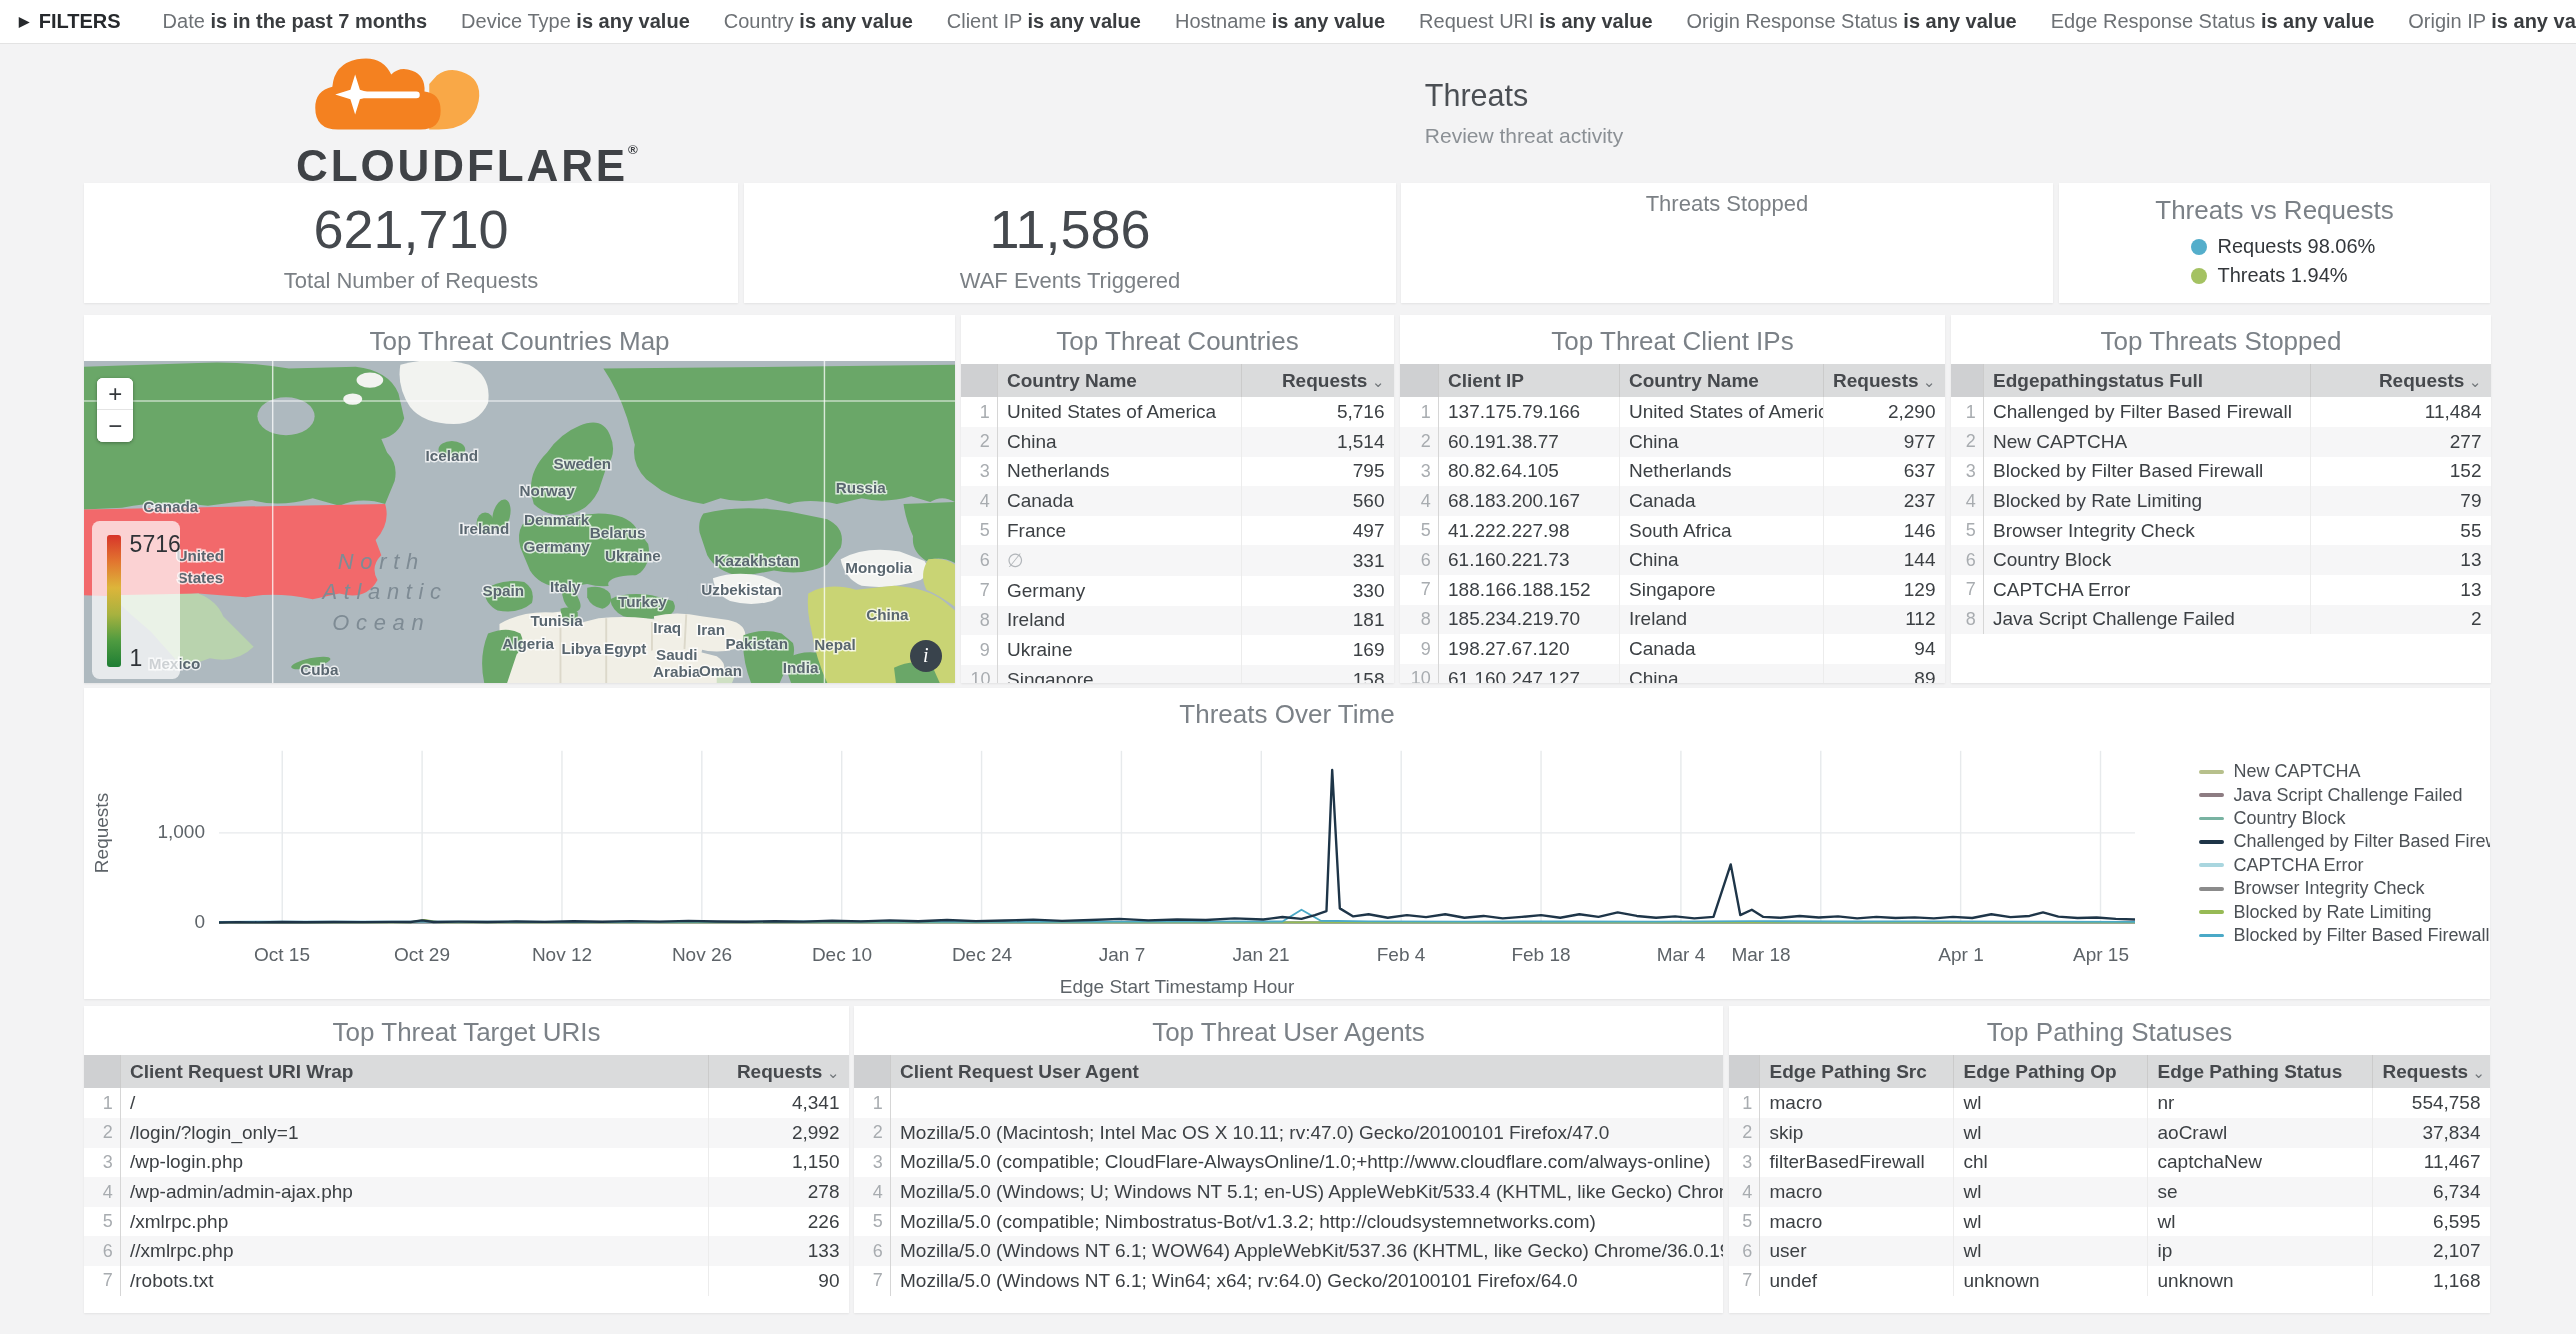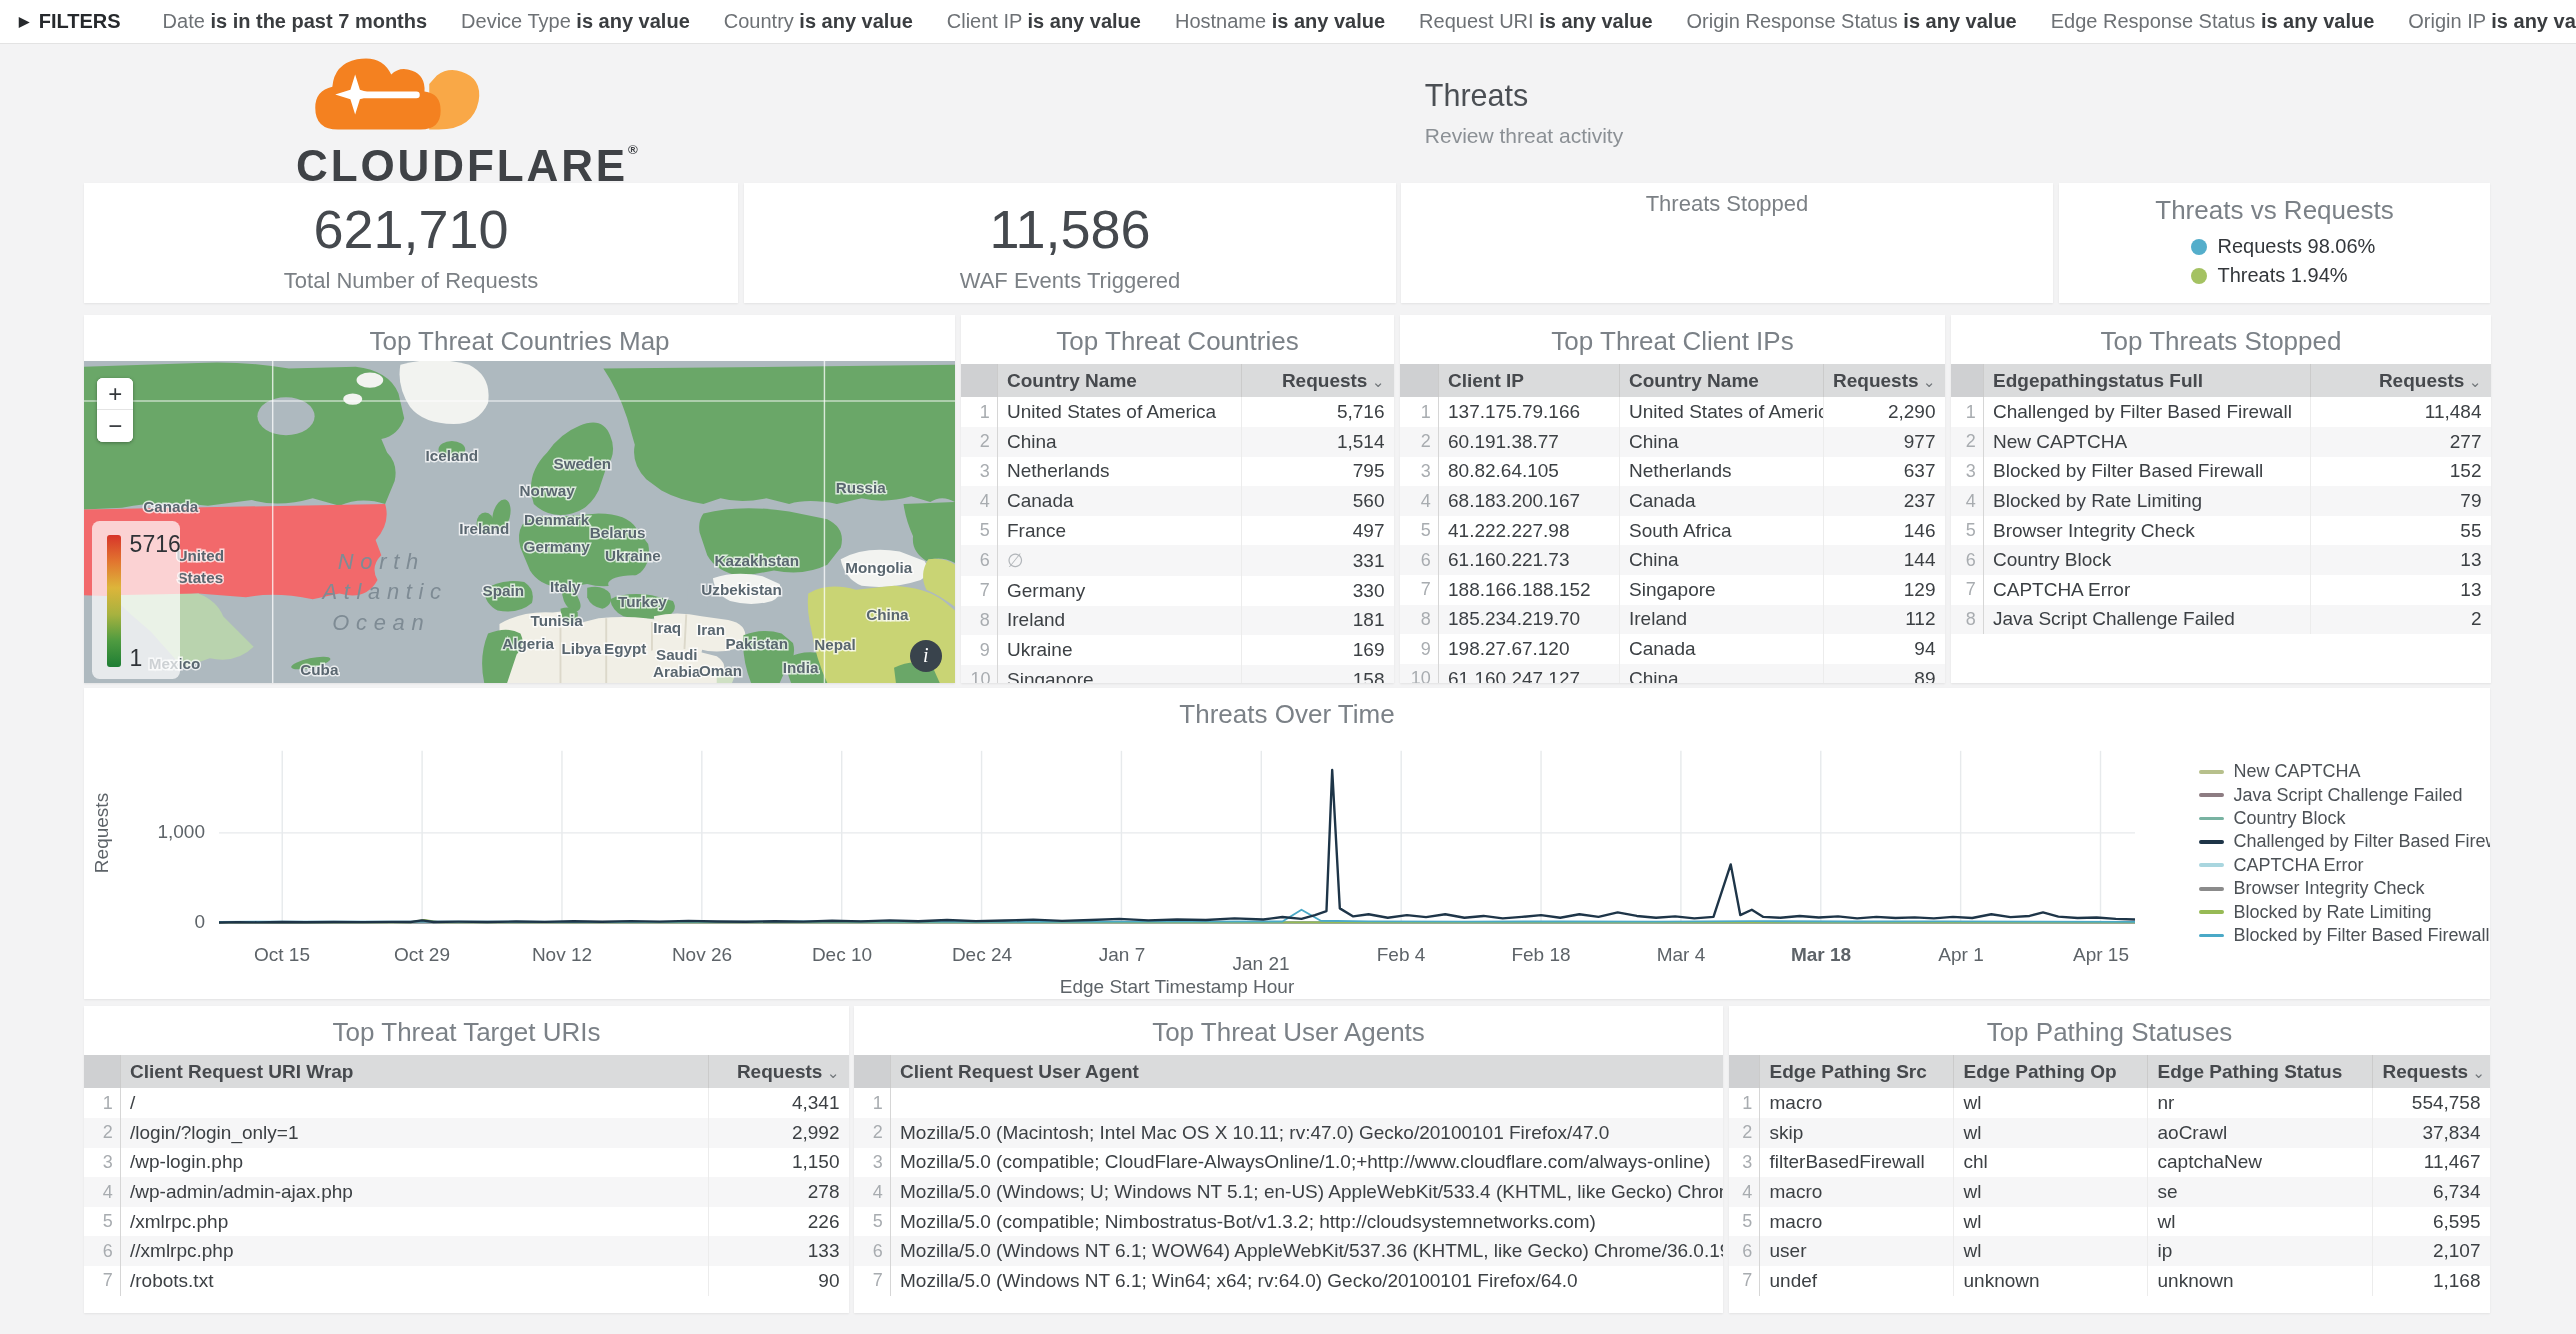--- a/index.html
+++ b/index.html
@@ -490,25 +490,25 @@
       <polyline points="0.0,183.7 20.1,183.4 40.2,183.6 66.3,183.2 90.5,183.5 120.6,183.2 150.8,183.4 180.9,183.1 201.0,183.3 213.1,181.6 225.1,183.2 251.3,182.9 281.4,183.2 311.6,182.7 341.7,183.1 371.9,182.5 402.0,183.0 432.1,182.3 462.3,182.9 492.4,182.1 522.6,182.7 552.8,183.0 582.9,182.4 613.0,182.8 643.2,181.9 673.4,182.6 703.5,181.6 733.6,182.5 763.8,181.2 794.0,182.3 824.1,181.7 854.3,180.8 884.4,182.1 914.6,181.2 944.7,180.0 974.9,181.6 1005.0,180.6 1035.2,181.2 1065.3,179.5 1095.5,180.6 1115.6,178.0 1135.6,180.0 1149.7,176.0 1161.8,171.8 1167.8,24.1 1175.8,169.0 1189.9,177.4 1206.0,175.1 1226.1,178.8 1246.2,176.0 1266.3,178.2 1286.4,175.1 1306.5,178.8 1326.6,176.9 1346.7,179.5 1366.8,177.9 1386.9,176.0 1407.0,178.8 1427.1,175.1 1447.2,177.9 1467.3,173.2 1487.4,176.9 1507.5,178.8 1527.6,177.4 1547.7,179.5 1567.8,177.9 1585.9,122.9 1595.9,176.0 1608.0,170.4 1620.1,177.9 1638.1,178.8 1658.3,176.9 1678.3,178.5 1698.5,177.4 1718.5,179.5 1738.7,177.9 1758.8,179.1 1778.8,178.4 1799.0,179.5 1819.0,177.9 1839.2,179.1 1859.3,175.1 1879.4,178.2 1899.4,176.9 1913.5,173.2 1929.6,177.6 1949.7,179.1 1969.8,178.5 1989.9,180.0 2010.0,180.6" fill="none" stroke="#1e3548" stroke-width="2.5" stroke-linejoin="round"></polyline>
     </svg>
   <div id="ts-xticks">
       <div class="ts-tick" style="left: 63px;">Oct 15</div>
       <div class="ts-tick" style="left: 203px;">Oct 29</div>
       <div class="ts-tick" style="left: 343px;">Nov 12</div>
       <div class="ts-tick" style="left: 483px;">Nov 26</div>
       <div class="ts-tick" style="left: 623px;">Dec 10</div>
       <div class="ts-tick" style="left: 763px;">Dec 24</div>
       <div class="ts-tick" style="left: 903px;">Jan 7</div>
-      <div class="ts-tick" style="left: 1042px; margin-top: 9px;">Jan 21</div>
+      <div class="ts-tick" style="left: 1042px;">Jan 21</div>
       <div class="ts-tick" style="left: 1182px;">Feb 4</div>
       <div class="ts-tick" style="left: 1322px;">Feb 18</div>
       <div class="ts-tick" style="left: 1462px;">Mar 4</div>
-      <div class="ts-tick" style="left: 1602px; font-weight: bold;">Mar 18</div>
+      <div class="ts-tick" style="left: 1542px;">Mar 18</div>
       <div class="ts-tick" style="left: 1742px;">Apr 1</div>
       <div class="ts-tick" style="left: 1882px;">Apr 15</div>
     </div>
   <div class="ts-xlabel">Edge Start Timestamp Hour</div>
   <div id="ts-legend">
       <div class="legend-item">
         <span class="swatch dash" style="background: rgb(183, 192, 140);"></span>
         <span class="legend-label">New CAPTCHA</span>
       </div>
       <div class="legend-item">

